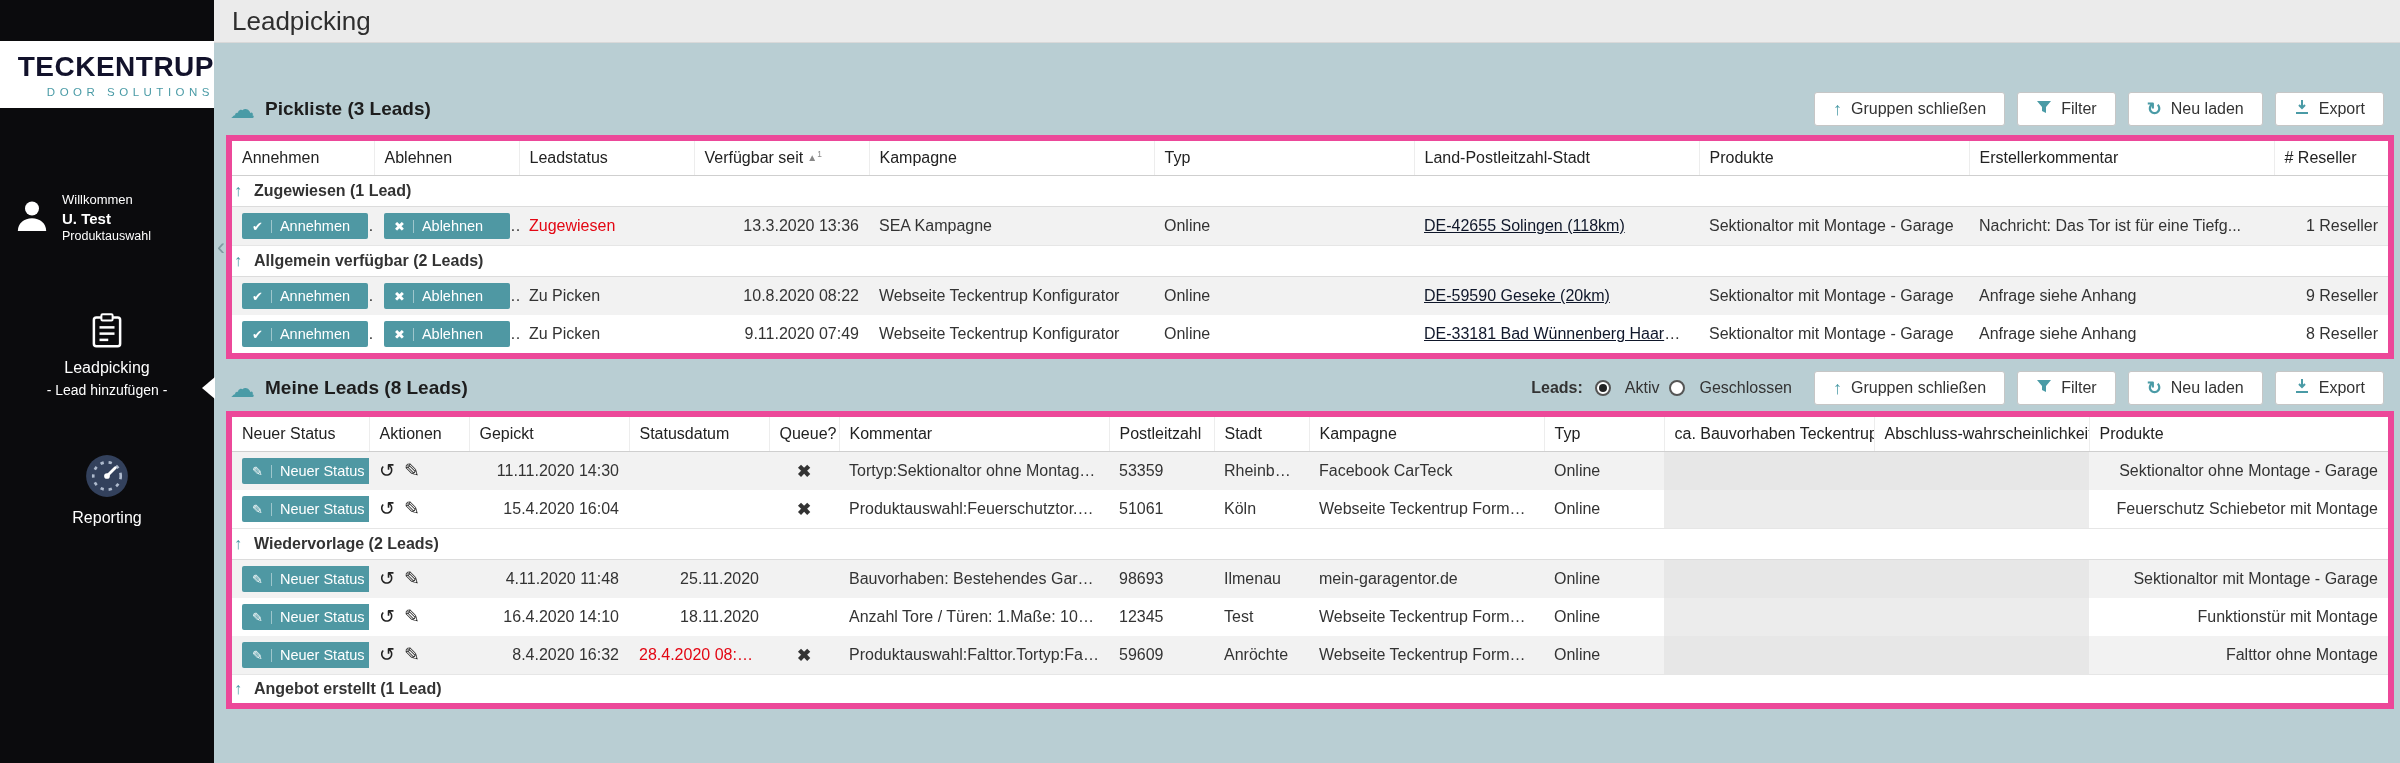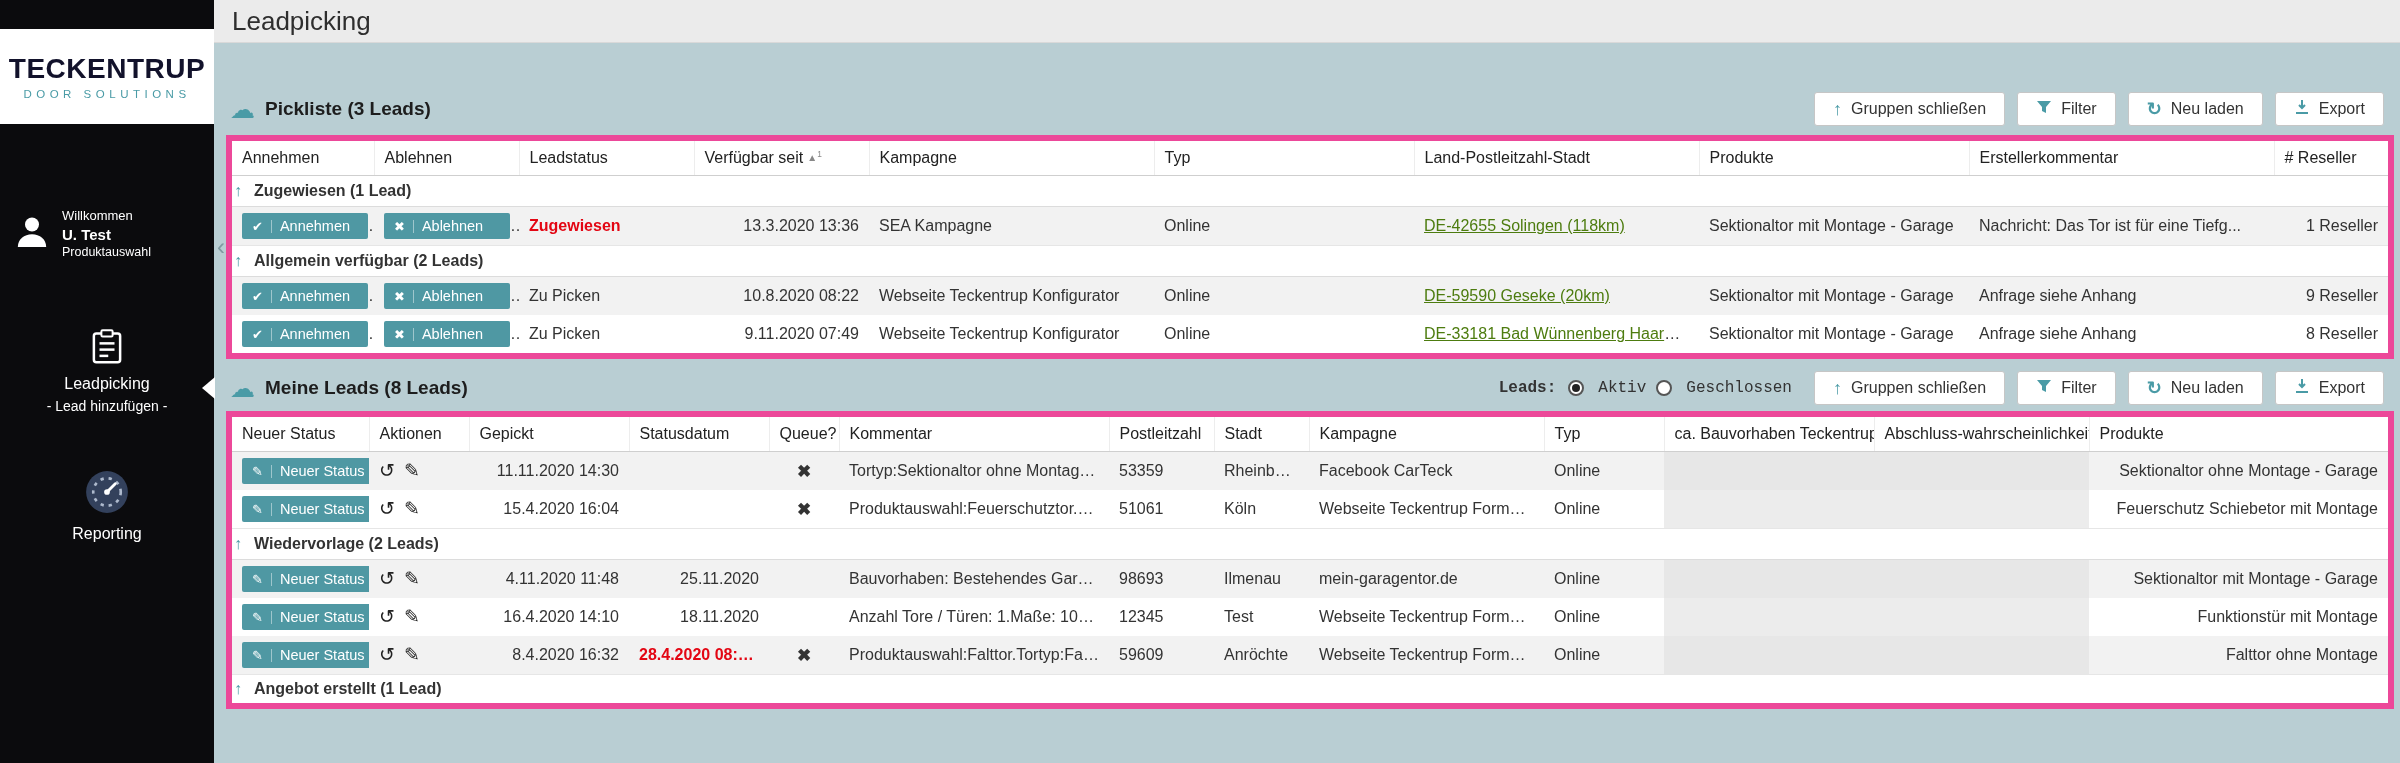--- a/index.html
+++ b/index.html
@@ -3,21 +3,21 @@
 <meta charset="utf-8">
 <style>
   * { box-sizing: border-box; }
   html,body { width:2400px; height:763px; margin:0; overflow:hidden; }
   body {
     font-family:"Liberation Sans", sans-serif;
     display:flex; background:#b9ced3; color:#333; position:relative;
   }
   
   .sidebar { width:214px; min-width:214px; background:#0b0b0d; color:#fff; position:relative; }
-  .logo-box { margin-top:29px; background:#fff; height:95px; display:flex; flex-direction:column; justify-content:center; align-items:center; }
+  .logo-box { margin-top:41px; background:#fff; height:67px; display:flex; flex-direction:column; justify-content:center; align-items:flex-end; }
   .logo-main { font-size:28px; font-weight:bold; color:#12122b; letter-spacing:.5px; }
   .logo-sub  { font-size:11.5px; color:#4A9BA6; letter-spacing:4.5px; margin-top:3px; }
   .user-box { display:flex; align-items:center; gap:10px; padding:0 12px; margin-top:84px; cursor:pointer; }
   .user-text { line-height:1.3; }
   .u1 { font-size:13px; } .u2 { font-size:15px; font-weight:bold; } .u3 { font-size:12.5px; }
   .nav-item { text-align:center; cursor:pointer; }
   .nav-lead { margin-top:68px; }
   .nav-report { margin-top:56px; }
   .nav-label { font-size:16px; margin-top:7px; }
   .nav-sub { font-size:14px; margin-top:5px; }
@@ -33,39 +33,39 @@
   .panel-head { display:flex; align-items:center; height:52px; padding:0 4px; }
   .panel2 .panel-head { height:46px; margin-top:6px; }
   .cloud { color:#4A9BA6; font-size:25px; margin-right:10px; line-height:1; }
   .panel-title { font-weight:bold; font-size:19px; color:#1d1d1d; }
   .spacer { flex:1; }
   .tbtn { background:#fff; border:1px solid #c6c6c6; border-radius:3px; height:34px; padding:0 18px;
     display:inline-flex; align-items:center; gap:9px; font-size:16px; color:#333; margin-left:12px;
     font-family:inherit; cursor:pointer; white-space:nowrap; }
   .ticon { color:#4A9BA6; font-size:18px; font-weight:bold; line-height:1; }
   
-  .leads-filter { display:flex; align-items:center; gap:10px; margin-right:10px; font-size:16px;font-family:Liberation Mono, monospace; }
+  .leads-filter { display:flex; align-items:center; gap:10px; margin-right:10px; font-size:16px; }
   .lf-label { font-weight:bold; margin-right:2px; }
   .radio { width:16px; height:16px; border:2px solid #555; border-radius:50%; display:inline-flex; align-items:center; justify-content:center; cursor:pointer; background:#fff; }
   .radio.sel::after { content:""; width:8px; height:8px; border-radius:50%; background:#222; }
   .radio-opt { display:inline-flex; align-items:center; gap:14px; cursor:pointer; }
   
   table.grid { width:100%; border-collapse:collapse; table-layout:fixed; background:#fff; font-size:16px; color:#333; border:6px solid #ec4899; }
   .grid th { font-weight:normal; text-align:left; padding:12px 10px 10px; border-right:1px solid #ededed; border-bottom:1px solid #cfcfcf; color:#222; background:#fff; white-space:nowrap; overflow:hidden; }
   .grid th:last-child { border-right:none; }
   .grid td { padding:6px 10px; white-space:nowrap; overflow:hidden; text-overflow:ellipsis; height:36px; }
   tr.group td { font-weight:bold; background:#fff; border-bottom:1px solid #dcdcdc; border-top:1px solid #e6e6e6; padding:5px 2px; height:31px;margin-top:40px; }
   .garrow { color:#4A9BA6; font-weight:bold; margin-right:12px; font-size:16px; }
   tr.stripe td { background:#f2f2f2; }
   td.shade { background:#ececec; }
   tr.stripe td.shade { background:#e7e7e7; }
   .ar { text-align:right; } .ac { text-align:center; }
-  .red { color:#e30613; font-weight:bold; }
+  .red { color:#e30613; font-weight:normal; }
   td.queue { font-weight:bold; font-size:17px; }
-  td.loc a { color:#4d7c0f; text-decoration:underline; cursor:pointer; }
+  td.loc a { color:#0f172a; text-decoration:underline; cursor:pointer; }
   .btn-act { display:inline-flex; align-items:center; gap:8px; background:#4f98a3; color:#fff; border:none; border-radius:2px;
     font-size:14.5px; padding:5px 10px; min-width:126px; font-family:inherit; cursor:pointer; white-space:nowrap; }
   .bicon { padding-right:8px; border-right:1px solid rgba(255,255,255,.45); font-size:13px; line-height:1; }
   .act-icon { font-size:19px; color:#222; cursor:pointer; margin-right:9px; line-height:1; }
   .sort { font-size:10px; color:#888; margin-left:4px; vertical-align:top; }
   .suphead th { border:none; border-right:none; padding:3px 8px; height:22px; font-size:15px; }
   .suphead th.grp { text-align:center; border-bottom:1px solid #9e9e9e; color:#222; }
   .headrow th { padding:8px 10px; }
 </style>
 </head>

